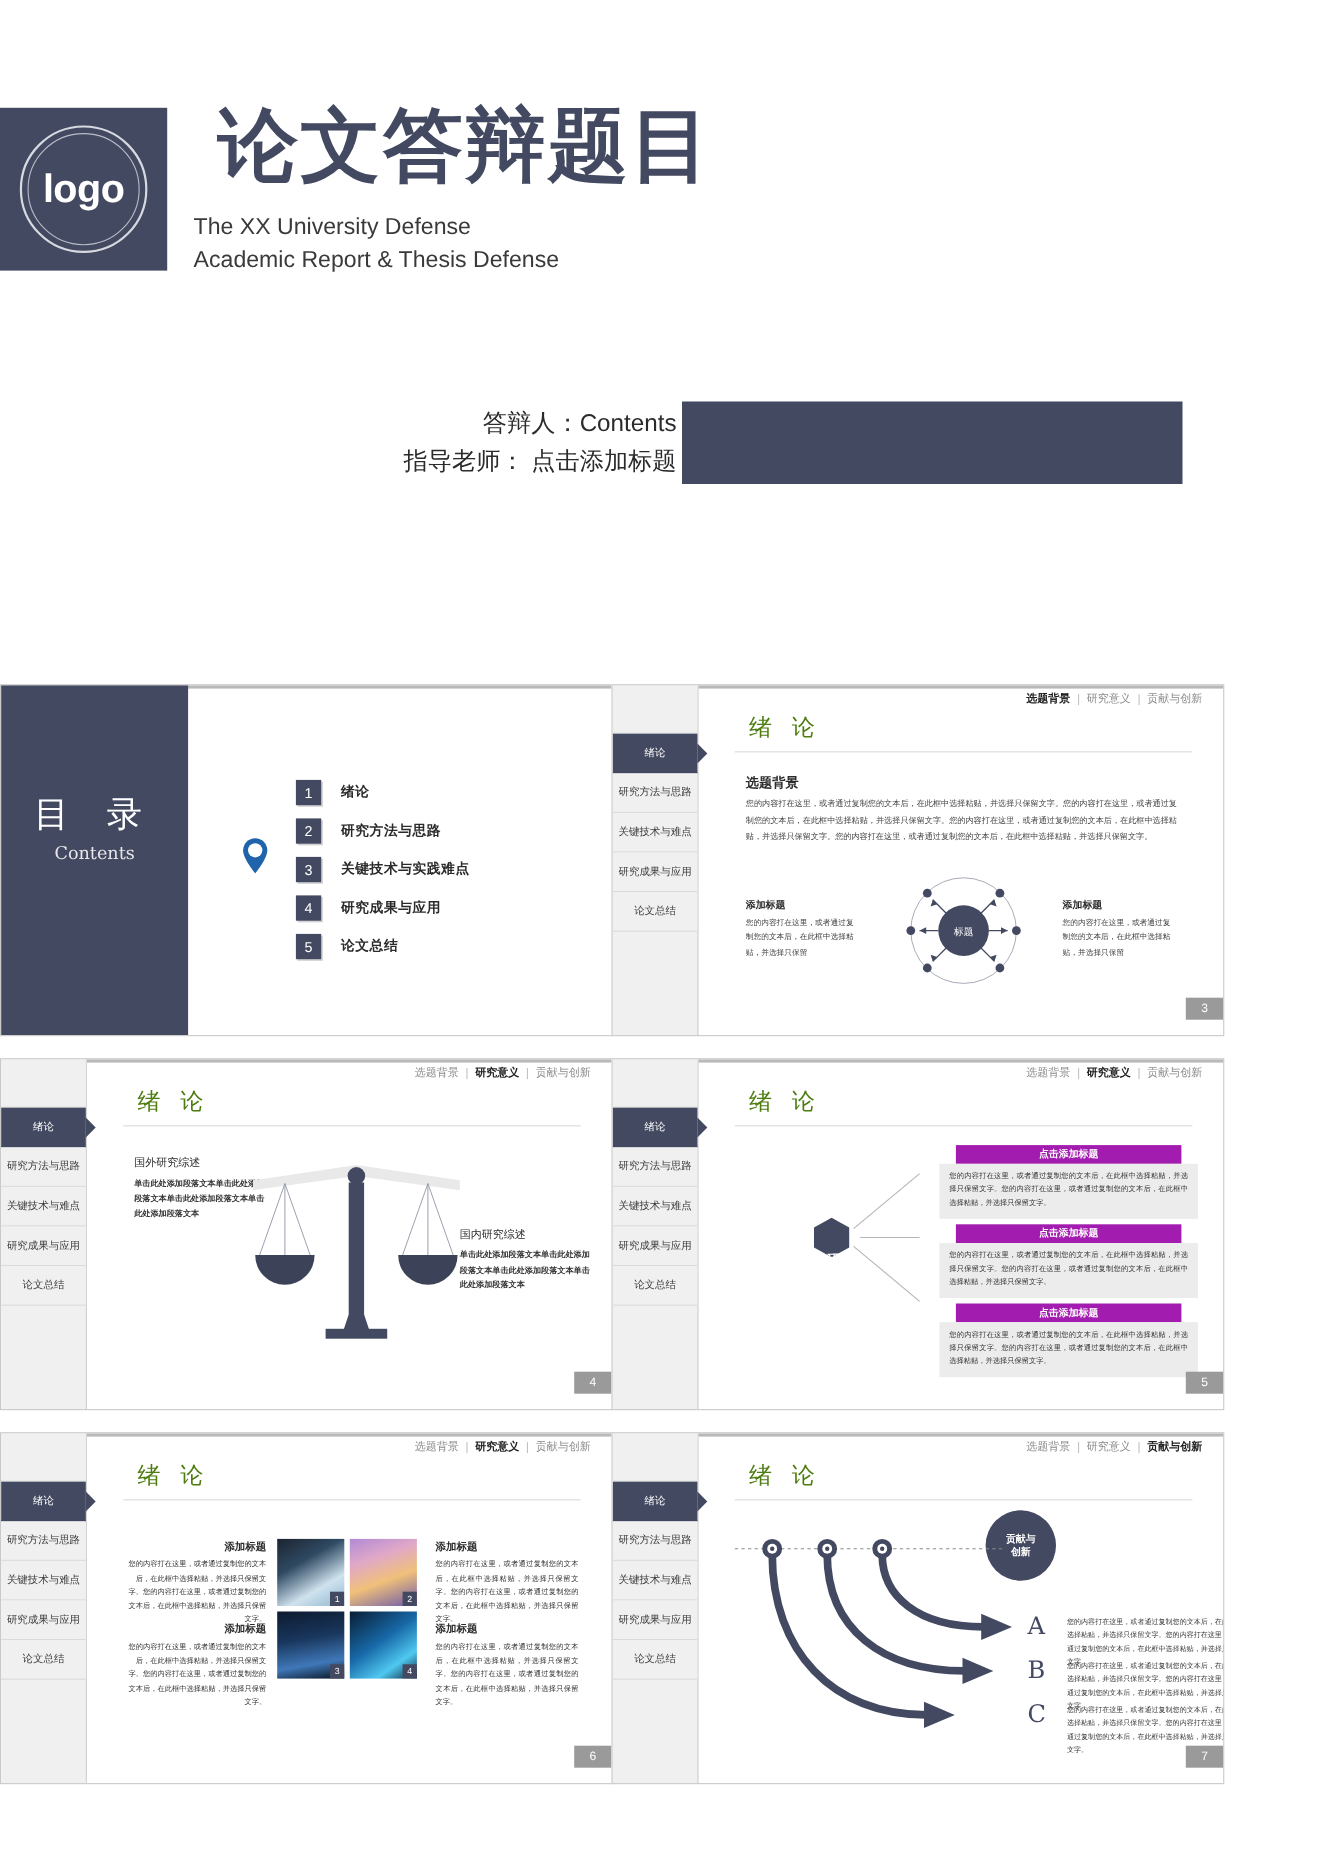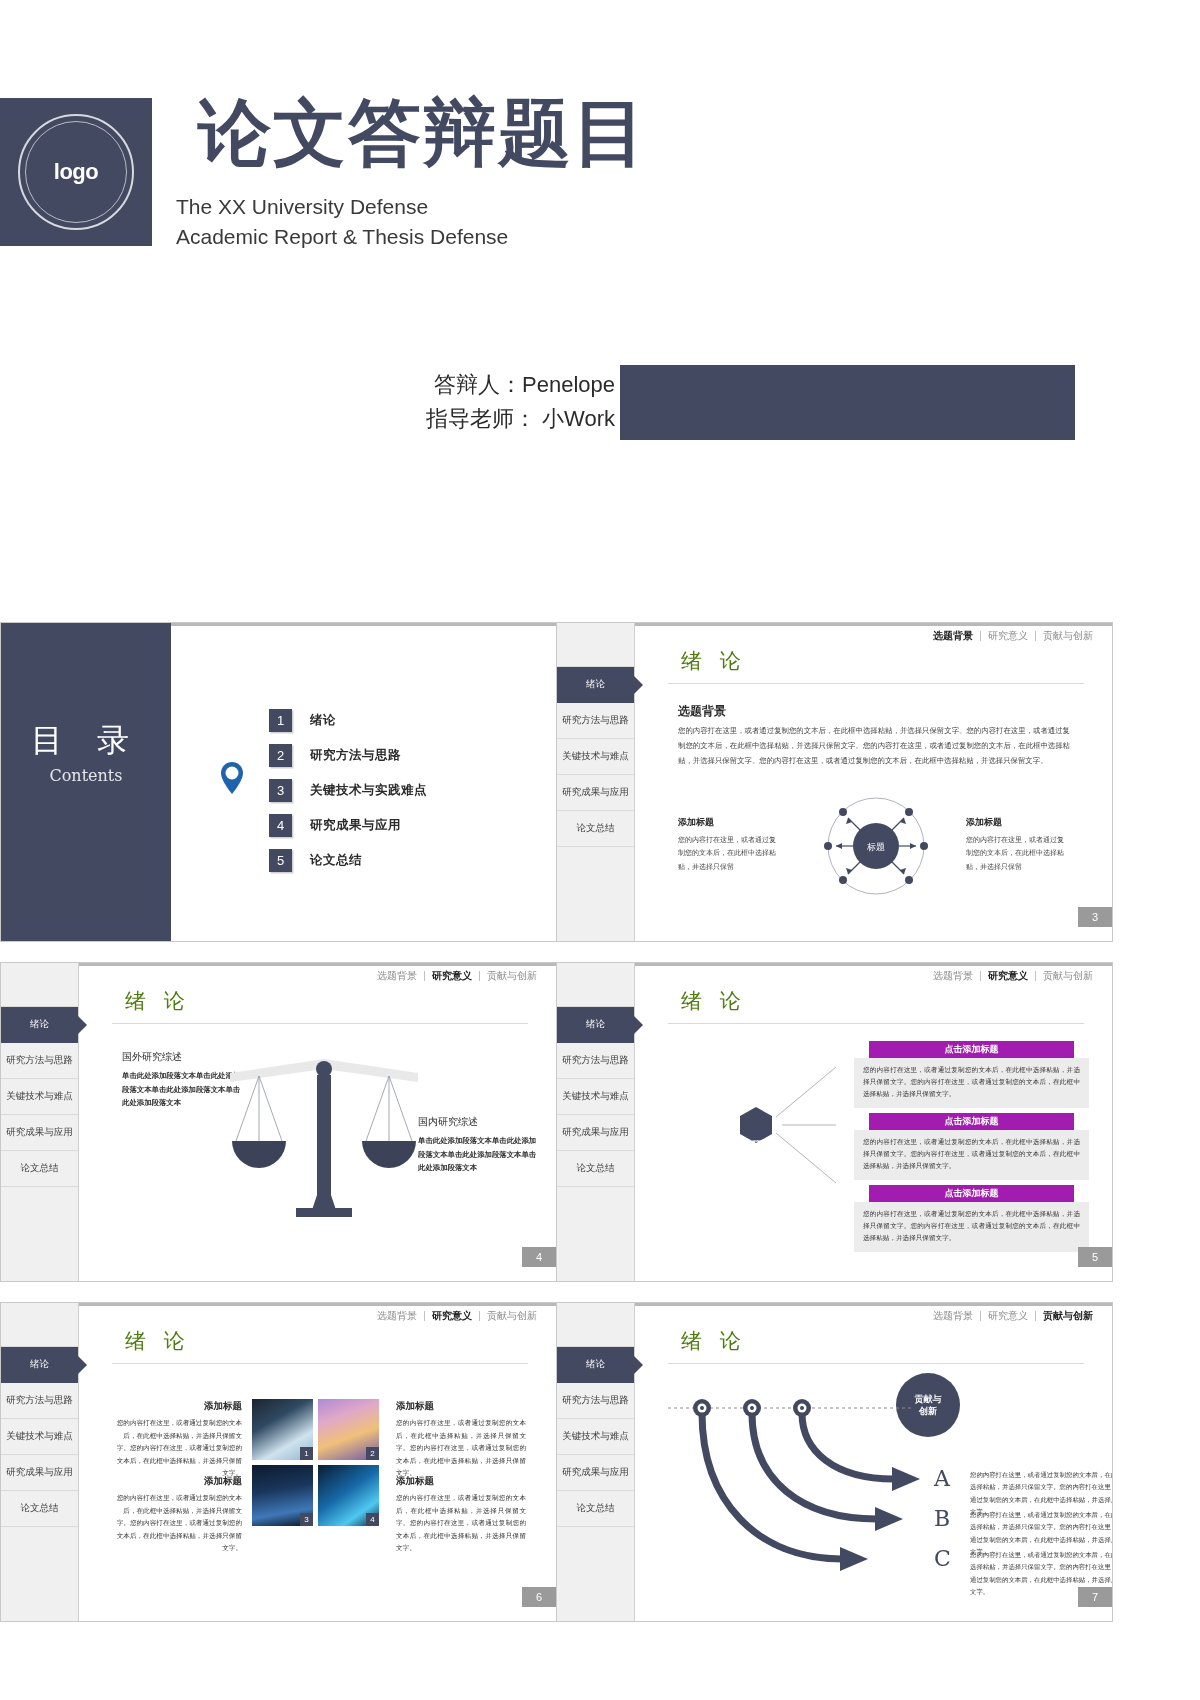--- a/index.html
+++ b/index.html
@@ -21,21 +21,21 @@
   }
   .logo-ring {
     width:116px; height:116px; border-radius:50%;
     border:2px solid #d7d9e0; display:flex; align-items:center; justify-content:center;
     position:relative;
   }
   .logo-ring:before {
     content:""; position:absolute; left:5px; top:5px; right:5px; bottom:5px;
     border:1px solid #b9bcc8; border-radius:50%;
   }
-  .logo-text { color:#fff; font-size:22px; font-weight:700; letter-spacing:-0.5px; }
+  .logo-text { color:#fff; font-size:36px; font-weight:700; letter-spacing:-0.5px; }
   .title-main {
     position:absolute; left:170px; top:95px;
     font-size:73px; font-weight:700; color:#434960; letter-spacing:2px;
     line-height:1.05;
     font-family:"DejaVu Sans","Liberation Sans",sans-serif;
     margin-left:28px;
   }
   .title-sub {
     position:absolute; left:176px; top:192px;
     font-size:21px; line-height:1.45; color:#3a3a3a; font-weight:400;
@@ -150,22 +150,22 @@
         <span class="logo-text">logo</span>
       </div>
     </div>
     <div class="title-main">论文答辩题目</div>
     <div class="title-sub">
       <div>The XX University Defense</div>
       <div>Academic Report &amp; Thesis Defense</div>
     </div>
     <div class="presenter-bar"></div>
     <div class="presenter">
-      <div>答辩人：Penelope</div>
-      <div>指导老师： 小Work</div>
+      <div>答辩人：Contents</div>
+      <div>指导老师： 点击添加标题</div>
     </div>
   </div>
 
   <div class="sl" style="left:0; top:622px; width:557px; height:320px;">
     <div class="sl-top"></div>
     <div class="sidebar-dark">
       <div class="toc-title">目 录</div>
       <div class="toc-sub">Contents</div>
     </div>
     <div style="position:absolute;left:218px;top:138px;">

